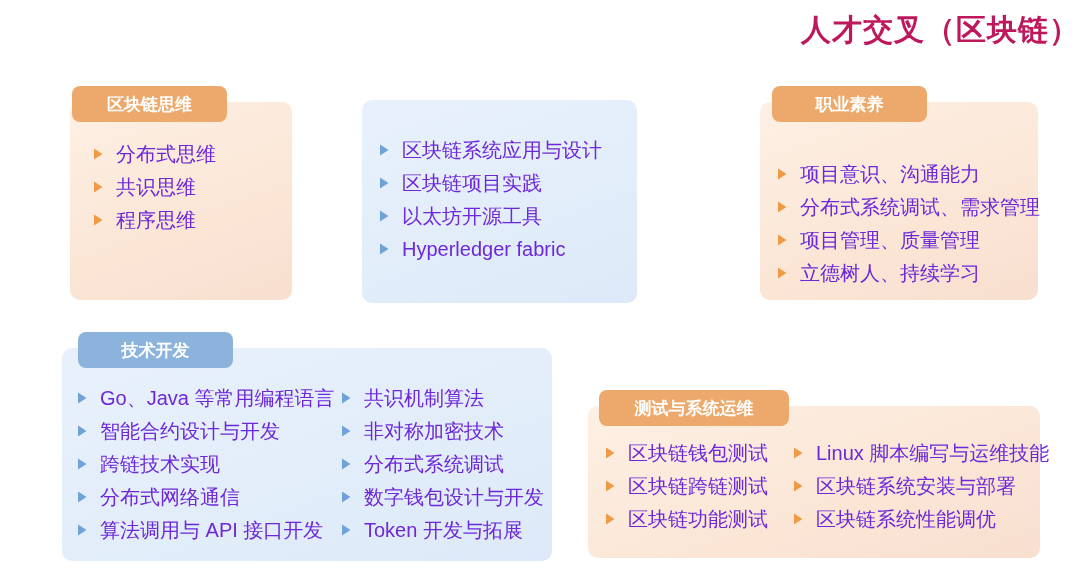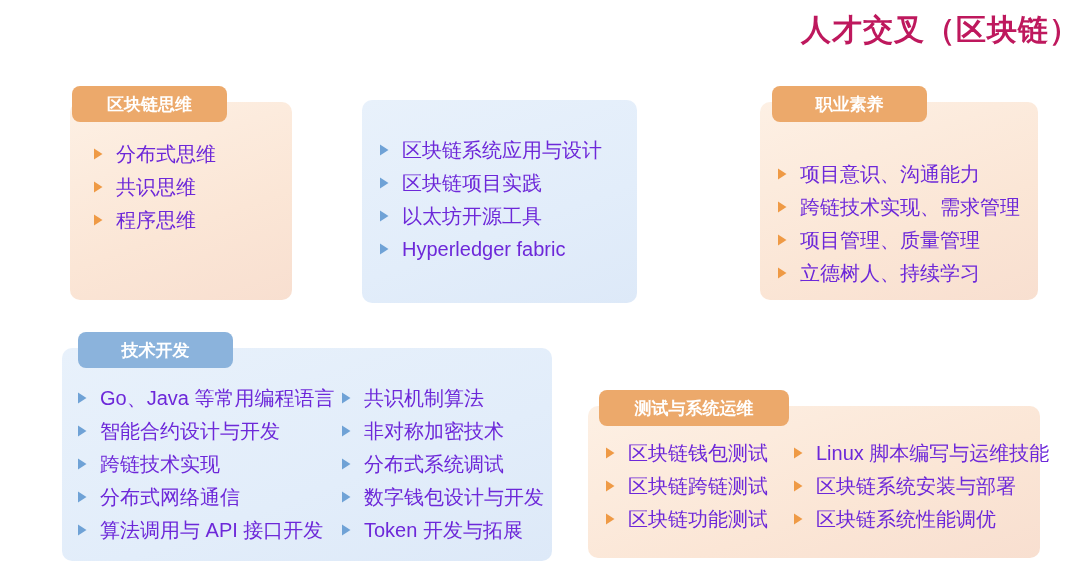--- a/index.html
+++ b/index.html
@@ -188,21 +188,21 @@
           </svg>
       </span>
       <span>项目意识、沟通能力</span>
     </div>
     <div class="list-item">
       <span class="arrow">
         <svg width="14" height="14" viewBox="0 0 14 14">
             <path d="M2 1.5 L10.5 7 L2 12.5 Z" fill="#EF9A45"></path>
           </svg>
       </span>
-      <span>跨链技术实现、需求管理</span>
+      <span>分布式系统调试、需求管理</span>
     </div>
     <div class="list-item">
       <span class="arrow">
         <svg width="14" height="14" viewBox="0 0 14 14">
             <path d="M2 1.5 L10.5 7 L2 12.5 Z" fill="#EF9A45"></path>
           </svg>
       </span>
       <span>项目管理、质量管理</span>
     </div>
     <div class="list-item">

